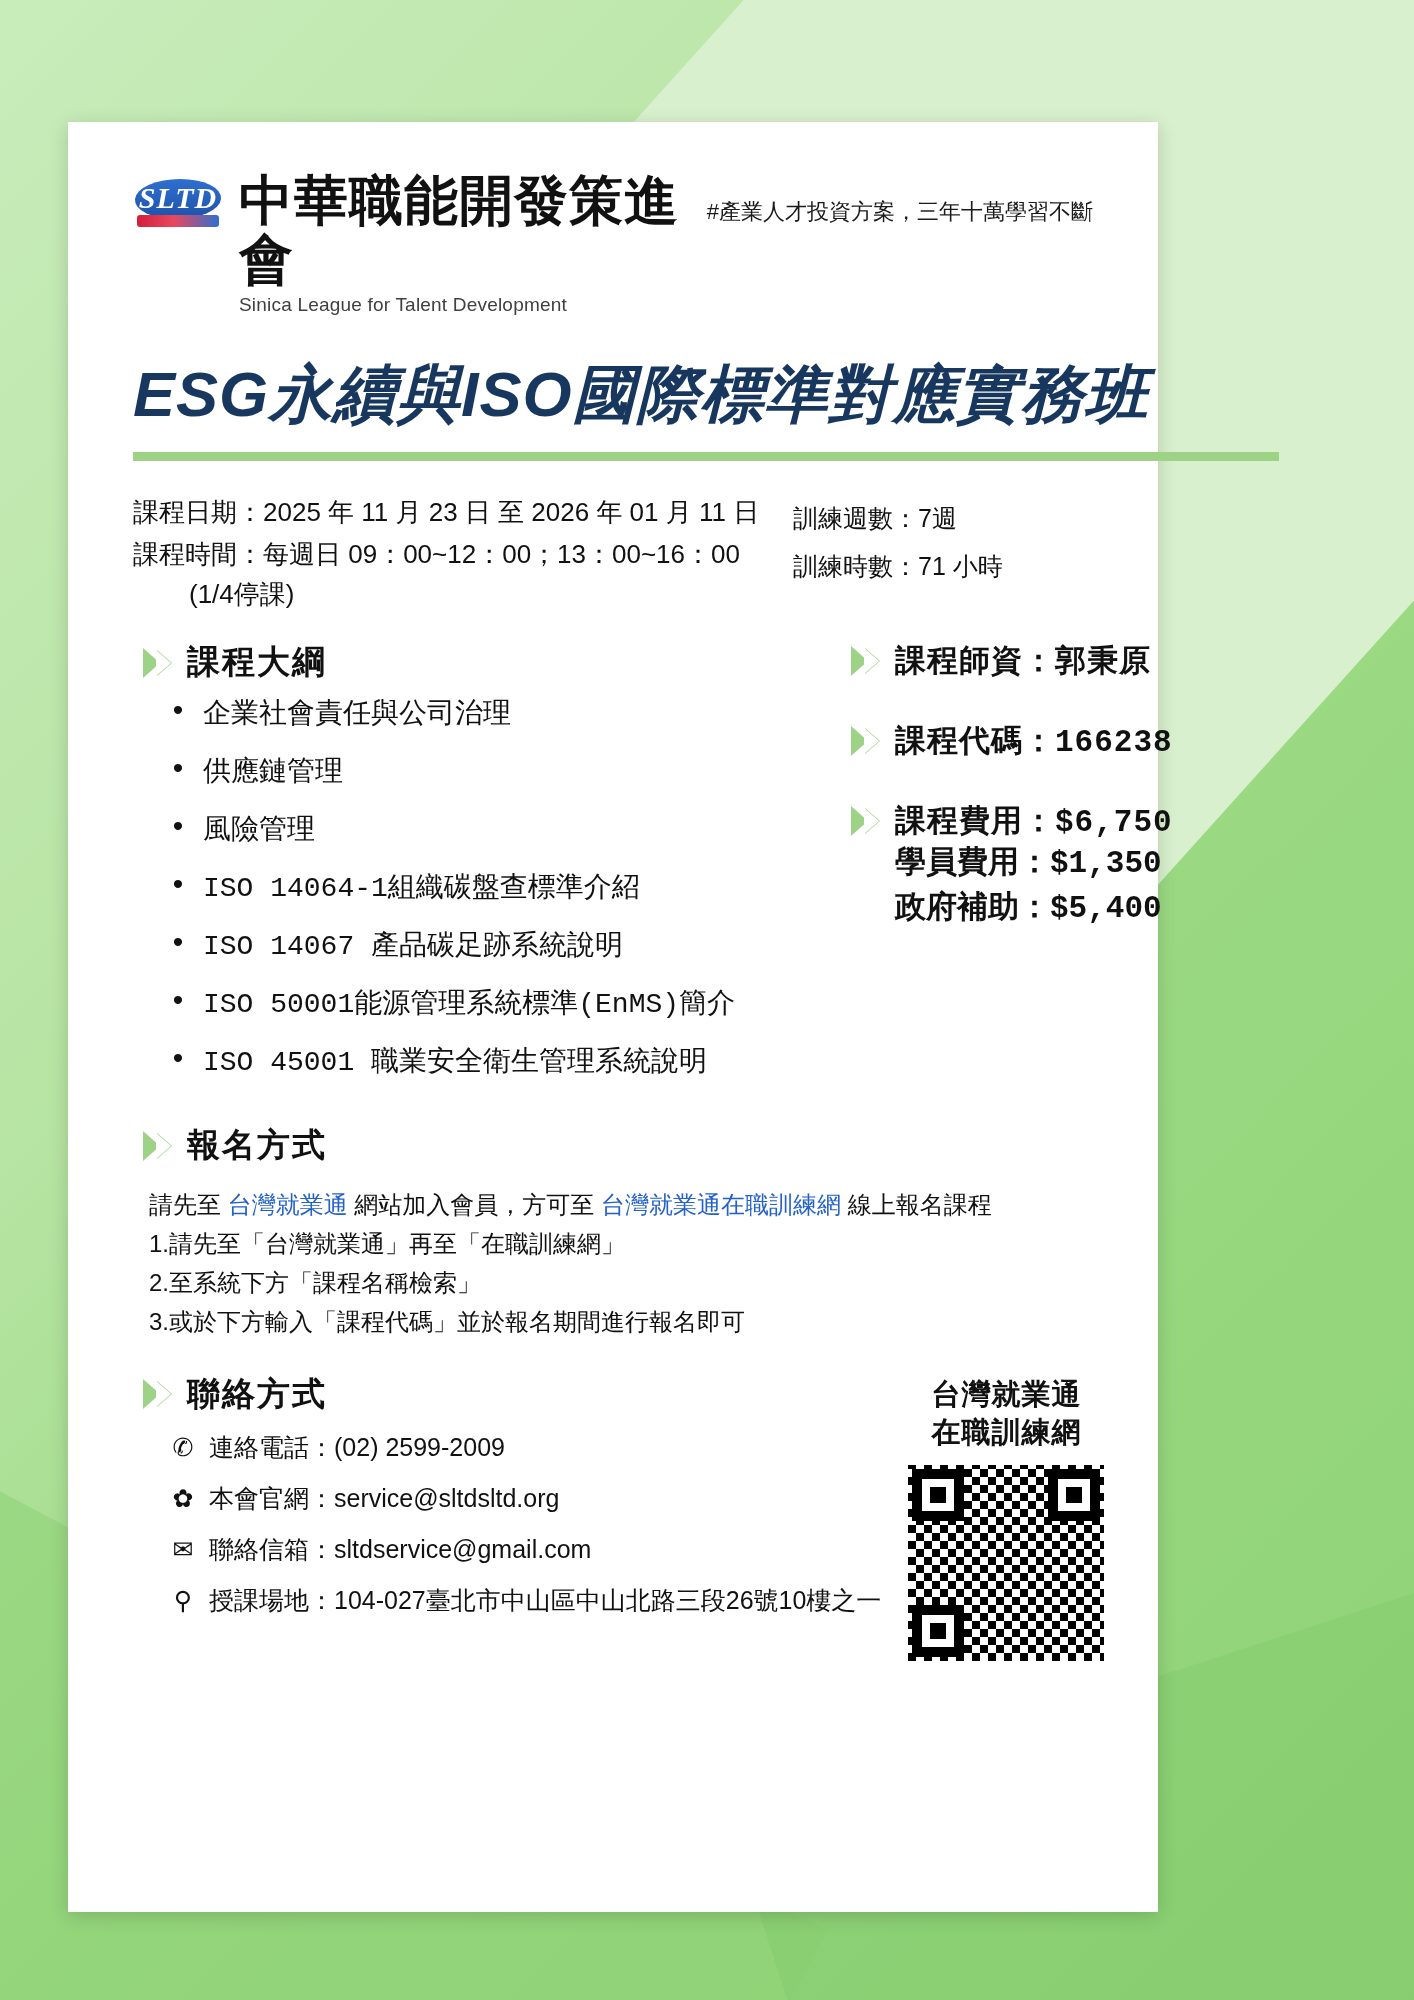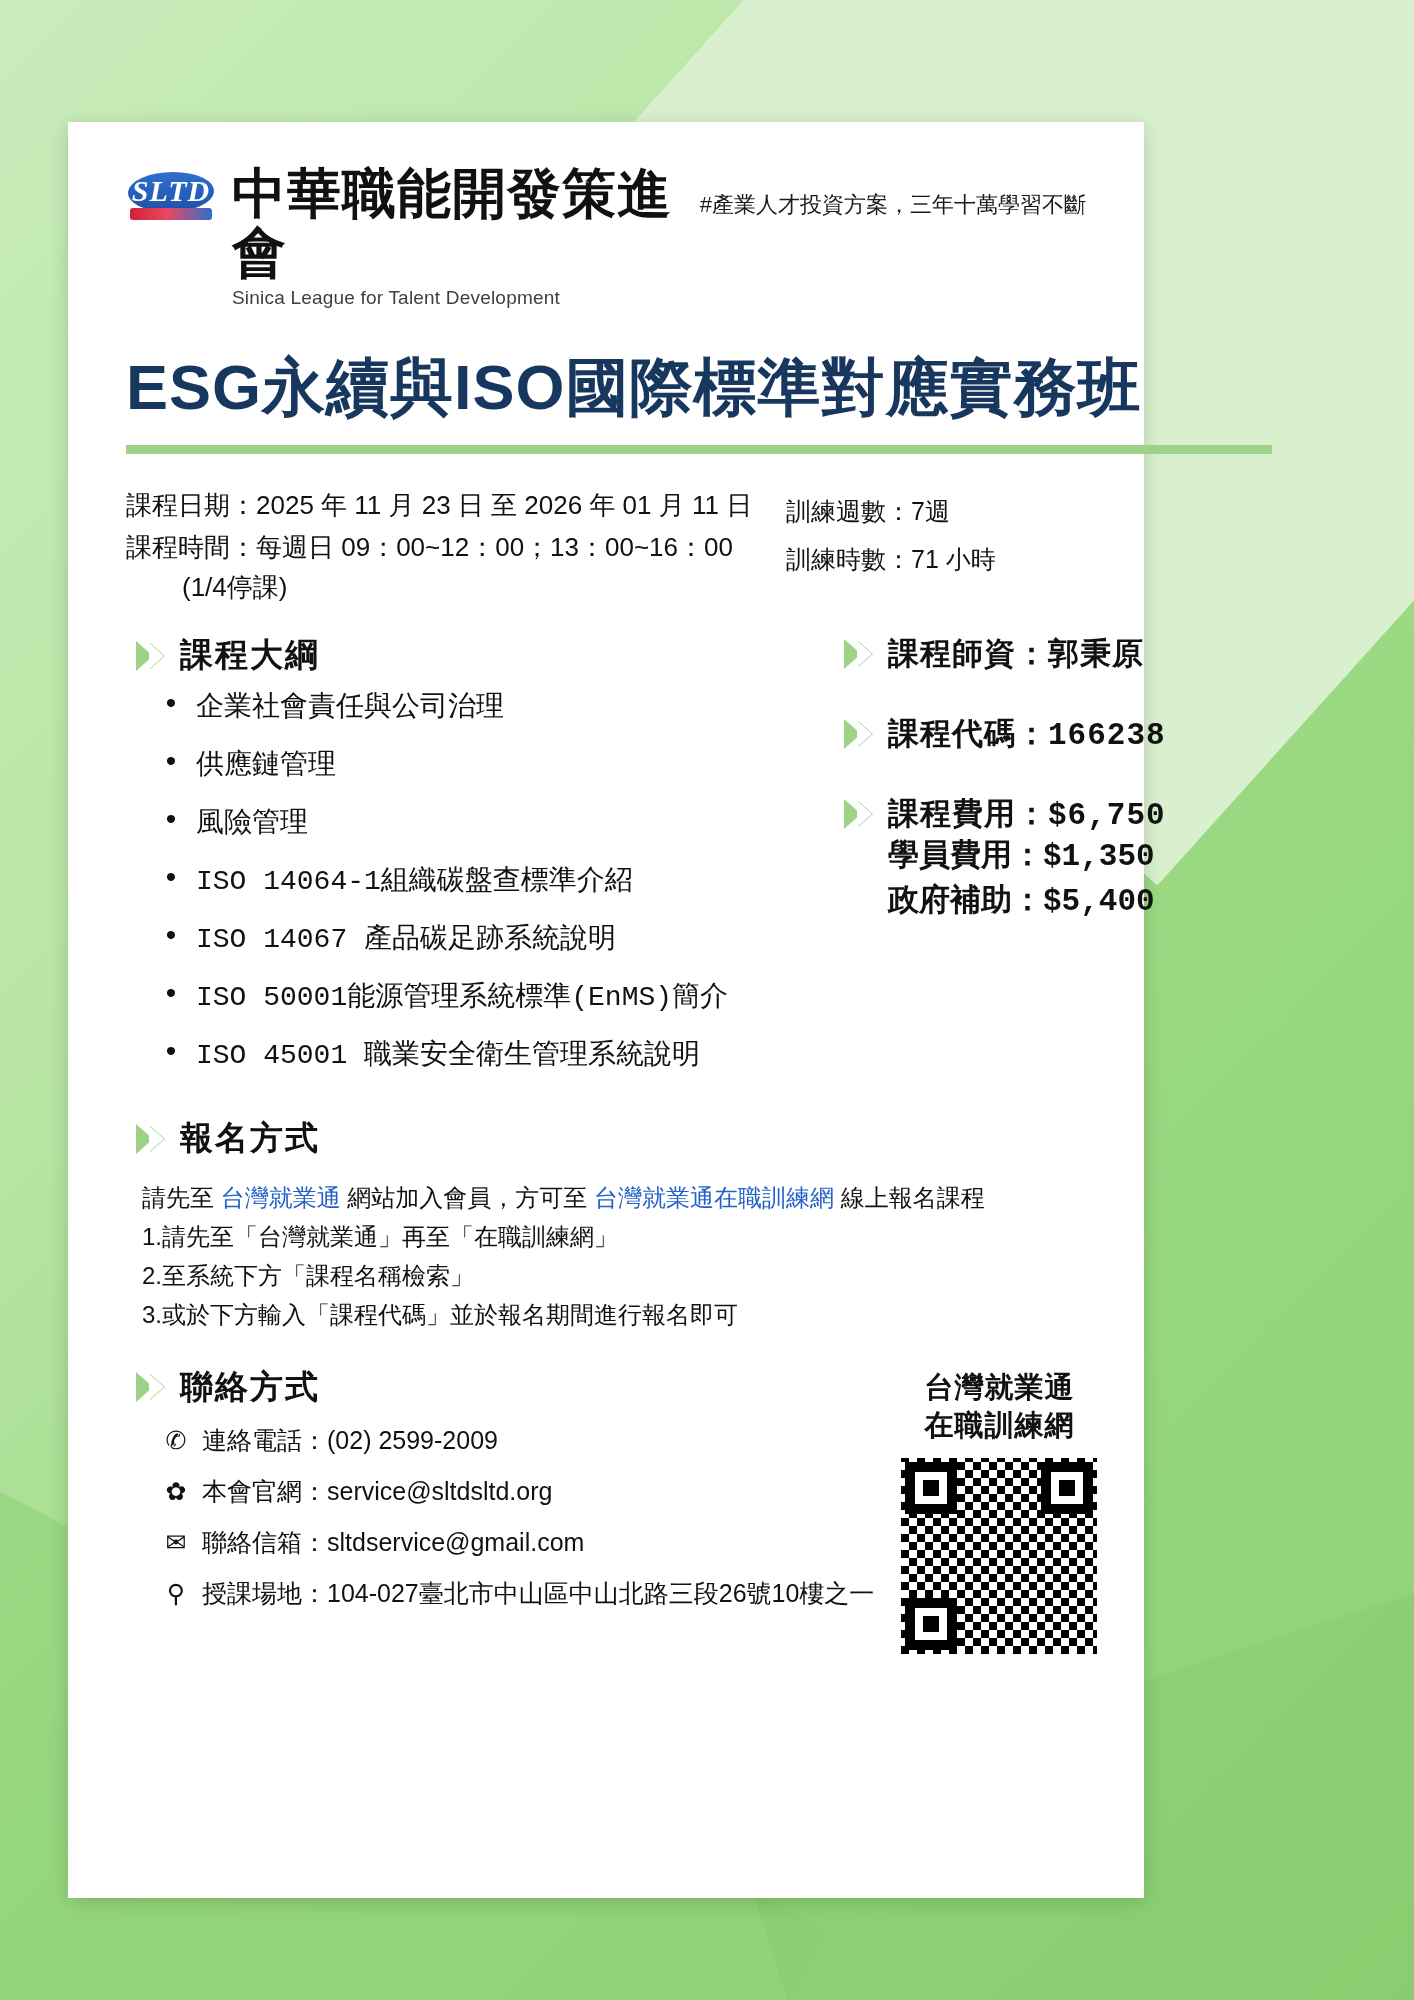--- a/index.html
+++ b/index.html
@@ -61,21 +61,21 @@
 
   
   .card {
     position: absolute;
     left: 68px;
     top: 122px;
     width: 1068px;
     height: 1768px;
     background: #ffffff;
     box-shadow: 0 4px 18px rgba(0,0,0,.16);
-    padding: 4px;
+    padding: 11px;
   }
 
   
   .header {
     position: relative;
     padding: 36px 54px 0 54px;
     display: flex;
     align-items: flex-start;
     justify-content: space-between;
   }
@@ -142,20 +142,21 @@
   .hashtag {
     font-size: 22px;
     color: #1a1a1a;
     padding-top: 28px;
     white-space: nowrap;
   }
 
   
   .title-wrap {
     padding: 42px 54px 0 54px;
+    font-style: italic;
   }
   .main-title {
     font-size: 63px;
     font-weight: bold;
     color: #17375e;
     letter-spacing: 1px;
     line-height: 1.15;
     white-space: nowrap;
   }
   .title-rule {

